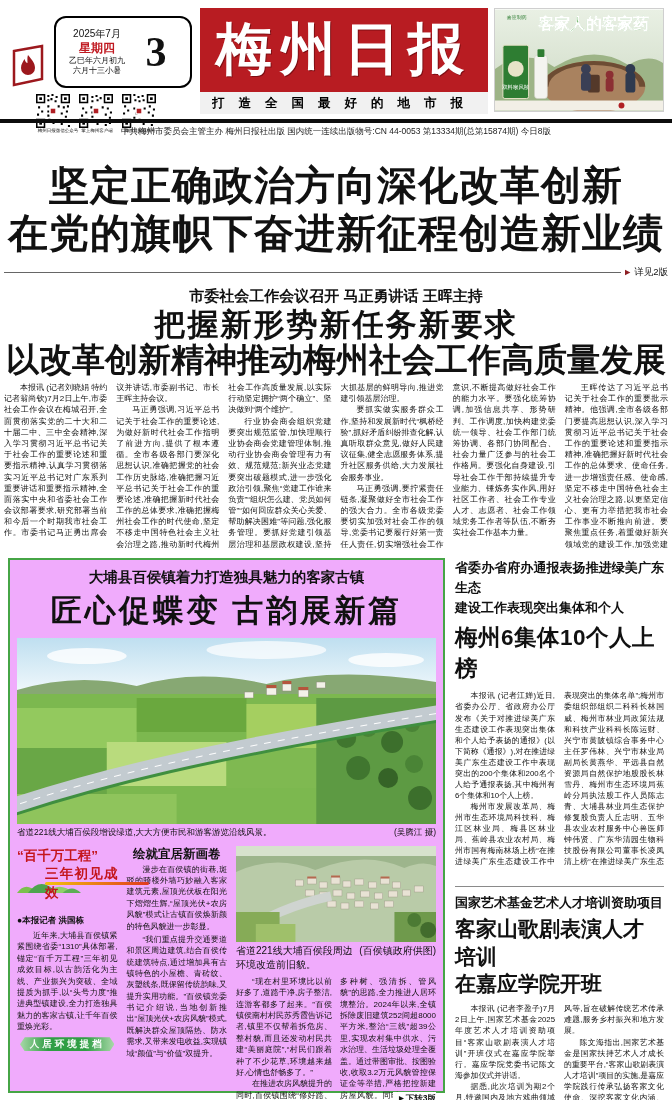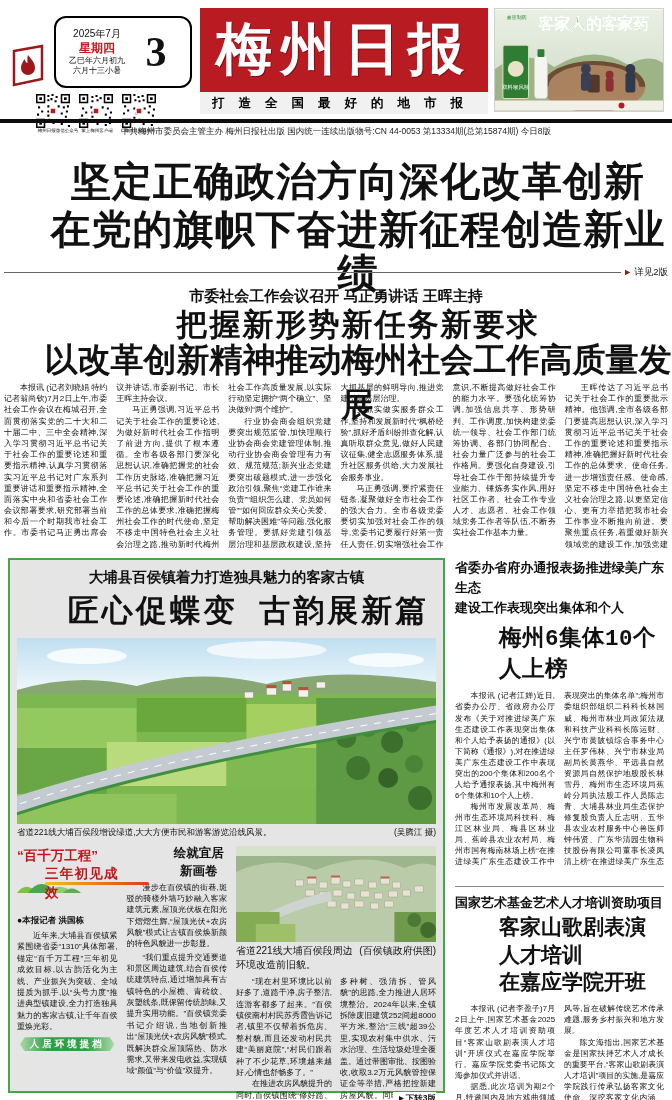--- a/index.html
+++ b/index.html
@@ -1,19 +1,19 @@
 <!DOCTYPE html>
 <html><head>
 <meta charset="utf-8">
 <style>
   html,body{margin:0;padding:0;background:#e9e9e9;}
   .page{position:relative;width:672px;height:1100px;background:#ffffff;margin:0 auto;
         font-family:"Liberation Sans","DejaVu Sans",sans-serif;color:#111;overflow:hidden;}
   .abs{position:absolute;}
-  .serif{font-family:Liberation Mono, monospace;padding-left:44px;}
+  .serif{font-family:Liberation Sans, sans-serif;}
 
   
   .logo{left:10px;top:44px;width:36px;height:46px;}
   .datebox{left:54px;top:16px;width:138px;height:72px;border:2px solid #000;border-radius:12px;
            display:flex;align-items:center;box-sizing:border-box;padding:3px 8px;}
   .datebox .dcol{flex:1;text-align:center;line-height:1.25;}
   .d-month{font-size:10px;}
   .d-week{font-size:12px;font-weight:bold;color:#c01920;}
   .d-lunar,.d-note{font-size:8px;}
   .d-day{width:52px;text-align:center;font-size:42px;font-weight:bold;font-family:"Liberation Serif",serif;}
@@ -44,21 +44,21 @@
   
   .conf-kicker{left:0;right:0;top:287px;text-align:center;font-size:15px;font-weight:bold;}
   .conf-h1{left:0;right:0;top:304px;text-align:center;font-size:31px;font-weight:900;letter-spacing:2px;}
   .conf-h2{left:0;right:0;top:338px;text-align:center;font-size:33px;font-weight:900;}
   .conf-body{left:4px;right:4px;top:382px;height:172px;column-count:6;column-gap:9px;
              font-size:8px;line-height:1.4;text-align:justify;overflow:hidden;}
   .conf-body p,.newsp p{margin:0;text-indent:2em;}
 
   
   .feature{left:8px;top:558px;width:437px;height:535px;border:2px solid #46a546;box-sizing:border-box;
-           padding:5px 7px;background:#e5e5e5;}
+           padding:5px 7px;background:#f0abfc;}
   .f-kicker{text-align:center;font-size:14.5px;font-weight:bold;margin-top:3px;}
   .f-headline{text-align:center;font-size:31px;font-weight:900;letter-spacing:3px;margin-top:3px;}
   .f-photo svg{width:100%;height:186px;display:block;margin-top:6px;}
   .f-cap{display:flex;font-size:8.5px;margin-top:3px;}
   .f-cap .cap-t{flex:1;text-align:left;}
   .f-cap .cap-c{white-space:nowrap;margin-left:8px;}
   .f-bottom{display:flex;gap:9px;margin-top:7px;height:246px;}
   .f-left{width:212px;column-count:2;column-gap:9px;font-size:8px;line-height:1.42;text-align:justify;overflow:hidden;}
   .f-left p{margin:0 0 2px 0;text-indent:2em;}
   .banner{break-inside:avoid;position:relative;height:50px;margin-bottom:18px;}

